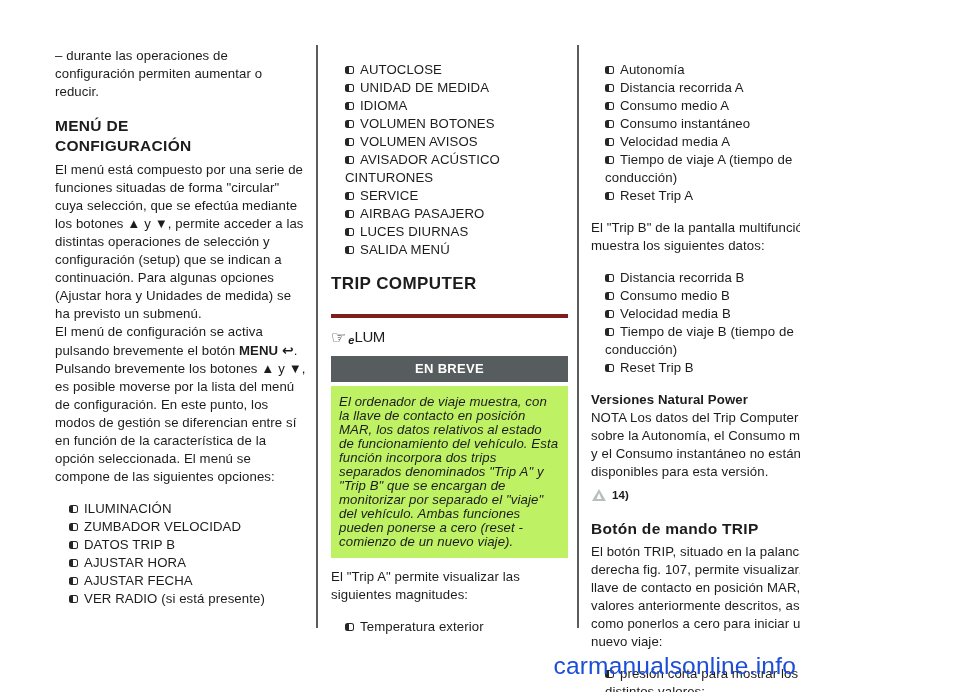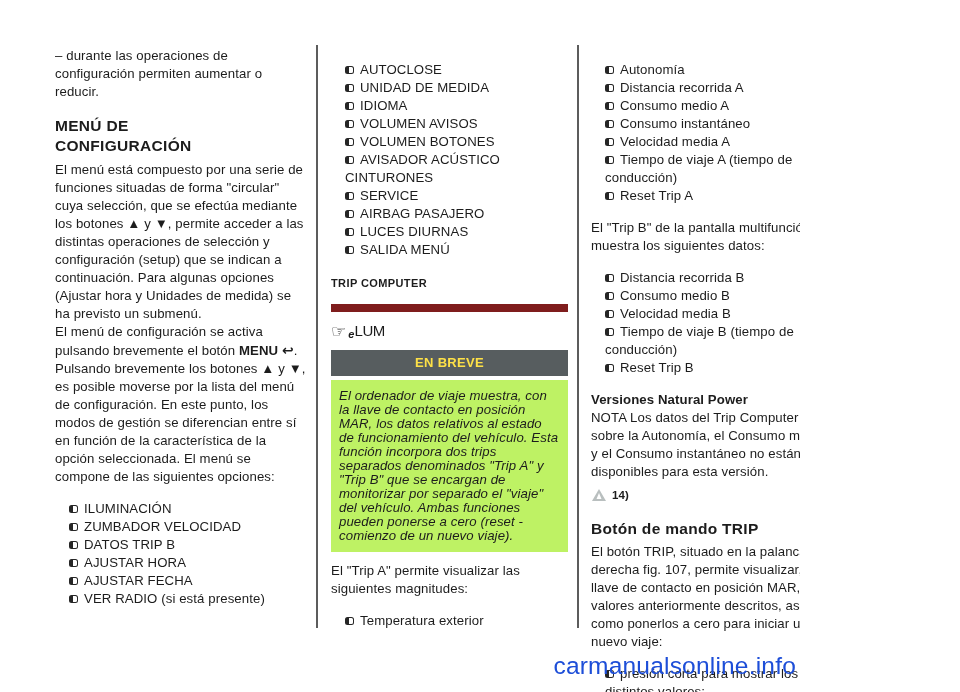--- a/index.html
+++ b/index.html
@@ -26,28 +26,28 @@
 
   ul.opt-list{list-style:none;margin:14px;padding:0;}
   ul.opt-list li{margin:0;padding:0;}
   .cb{display:inline-block;width:9px;height:8px;border:1.6px solid #262626;border-left-width:4px;
       border-radius:2.5px;margin-right:6px;position:relative;top:0px;box-sizing:border-box;}
 
   .bold{font-weight:700;}
   .ret-icon{font-weight:700;font-size:14px;}
 
   
-  .trip-heading{font-size:11px;line-height:21px;font-weight:800;letter-spacing:.4px;
-                border-bottom:8px solid #7f1d1d;padding-bottom:10px;margin:12px 0 8px 0;}
+  .trip-heading{font-size:17px;line-height:21px;font-weight:800;letter-spacing:.4px;
+                border-bottom:4px solid #7f1d1d;padding-bottom:20px;margin:12px 0 8px 0;}
   .elum-row{display:flex;align-items:center;height:22px;margin:2px 0 8px 0;}
   .hand-glyph{font-size:17px;line-height:17px;margin-right:2px;color:#222;}
   .elum-e{font-style:italic;font-size:11px;font-weight:700;position:relative;top:3px;}
   .elum-lum{font-weight:400;font-size:15px;letter-spacing:-.5px;}
 
-  .en-breve-bar{background:#575d5f;color:#fde047;font-weight:700;font-size:13px;
+  .en-breve-bar{background:#575d5f;color:#ffffff;font-weight:700;font-size:13px;
                 text-align:center;height:26px;line-height:26px;letter-spacing:.3px;margin-bottom:4px;}
   .summary-box{background:#bef264;padding:9px 8px;font-style:italic;line-height:14px;}
 
   .nota-ref-row{display:flex;align-items:center;height:20px;margin-top:4px;}
   .nota-ref-row .ref-num{font-weight:800;font-size:11.5px;margin-left:5px;}
 
   
   .sidebar-tab{position:absolute;left:836px;width:124px;height:54px;background:#ffffff;
                border:2.6px solid #0e0e0e;border-right:none;border-radius:15px 0 0 15px;
                box-sizing:border-box;display:flex;align-items:center;justify-content:center;
@@ -81,22 +81,22 @@
     </ul>
   </div>
 
   <div class="vdivider" id="divider-1"></div>
 
   <div class="col" id="col2">
     <ul class="opt-list">
       <li><span class="cb"></span><span>AUTOCLOSE</span></li>
       <li><span class="cb"></span><span>UNIDAD DE MEDIDA</span></li>
       <li><span class="cb"></span><span>IDIOMA</span></li>
+      <li><span class="cb"></span><span>VOLUMEN BOTONES</span></li>
       <li><span class="cb"></span><span>VOLUMEN AVISOS</span></li>
-      <li><span class="cb"></span><span>VOLUMEN BOTONES</span></li>
       <li><span class="cb"></span><span>AVISADOR ACÚSTICO CINTURONES</span></li>
       <li><span class="cb"></span><span>SERVICE</span></li>
       <li><span class="cb"></span><span>AIRBAG PASAJERO</span></li>
       <li><span class="cb"></span><span>LUCES DIURNAS</span></li>
       <li><span class="cb"></span><span>SALIDA MENÚ</span></li>
     </ul>
 
     <h1 class="trip-heading">TRIP COMPUTER</h1>
 
     <div class="elum-row">

